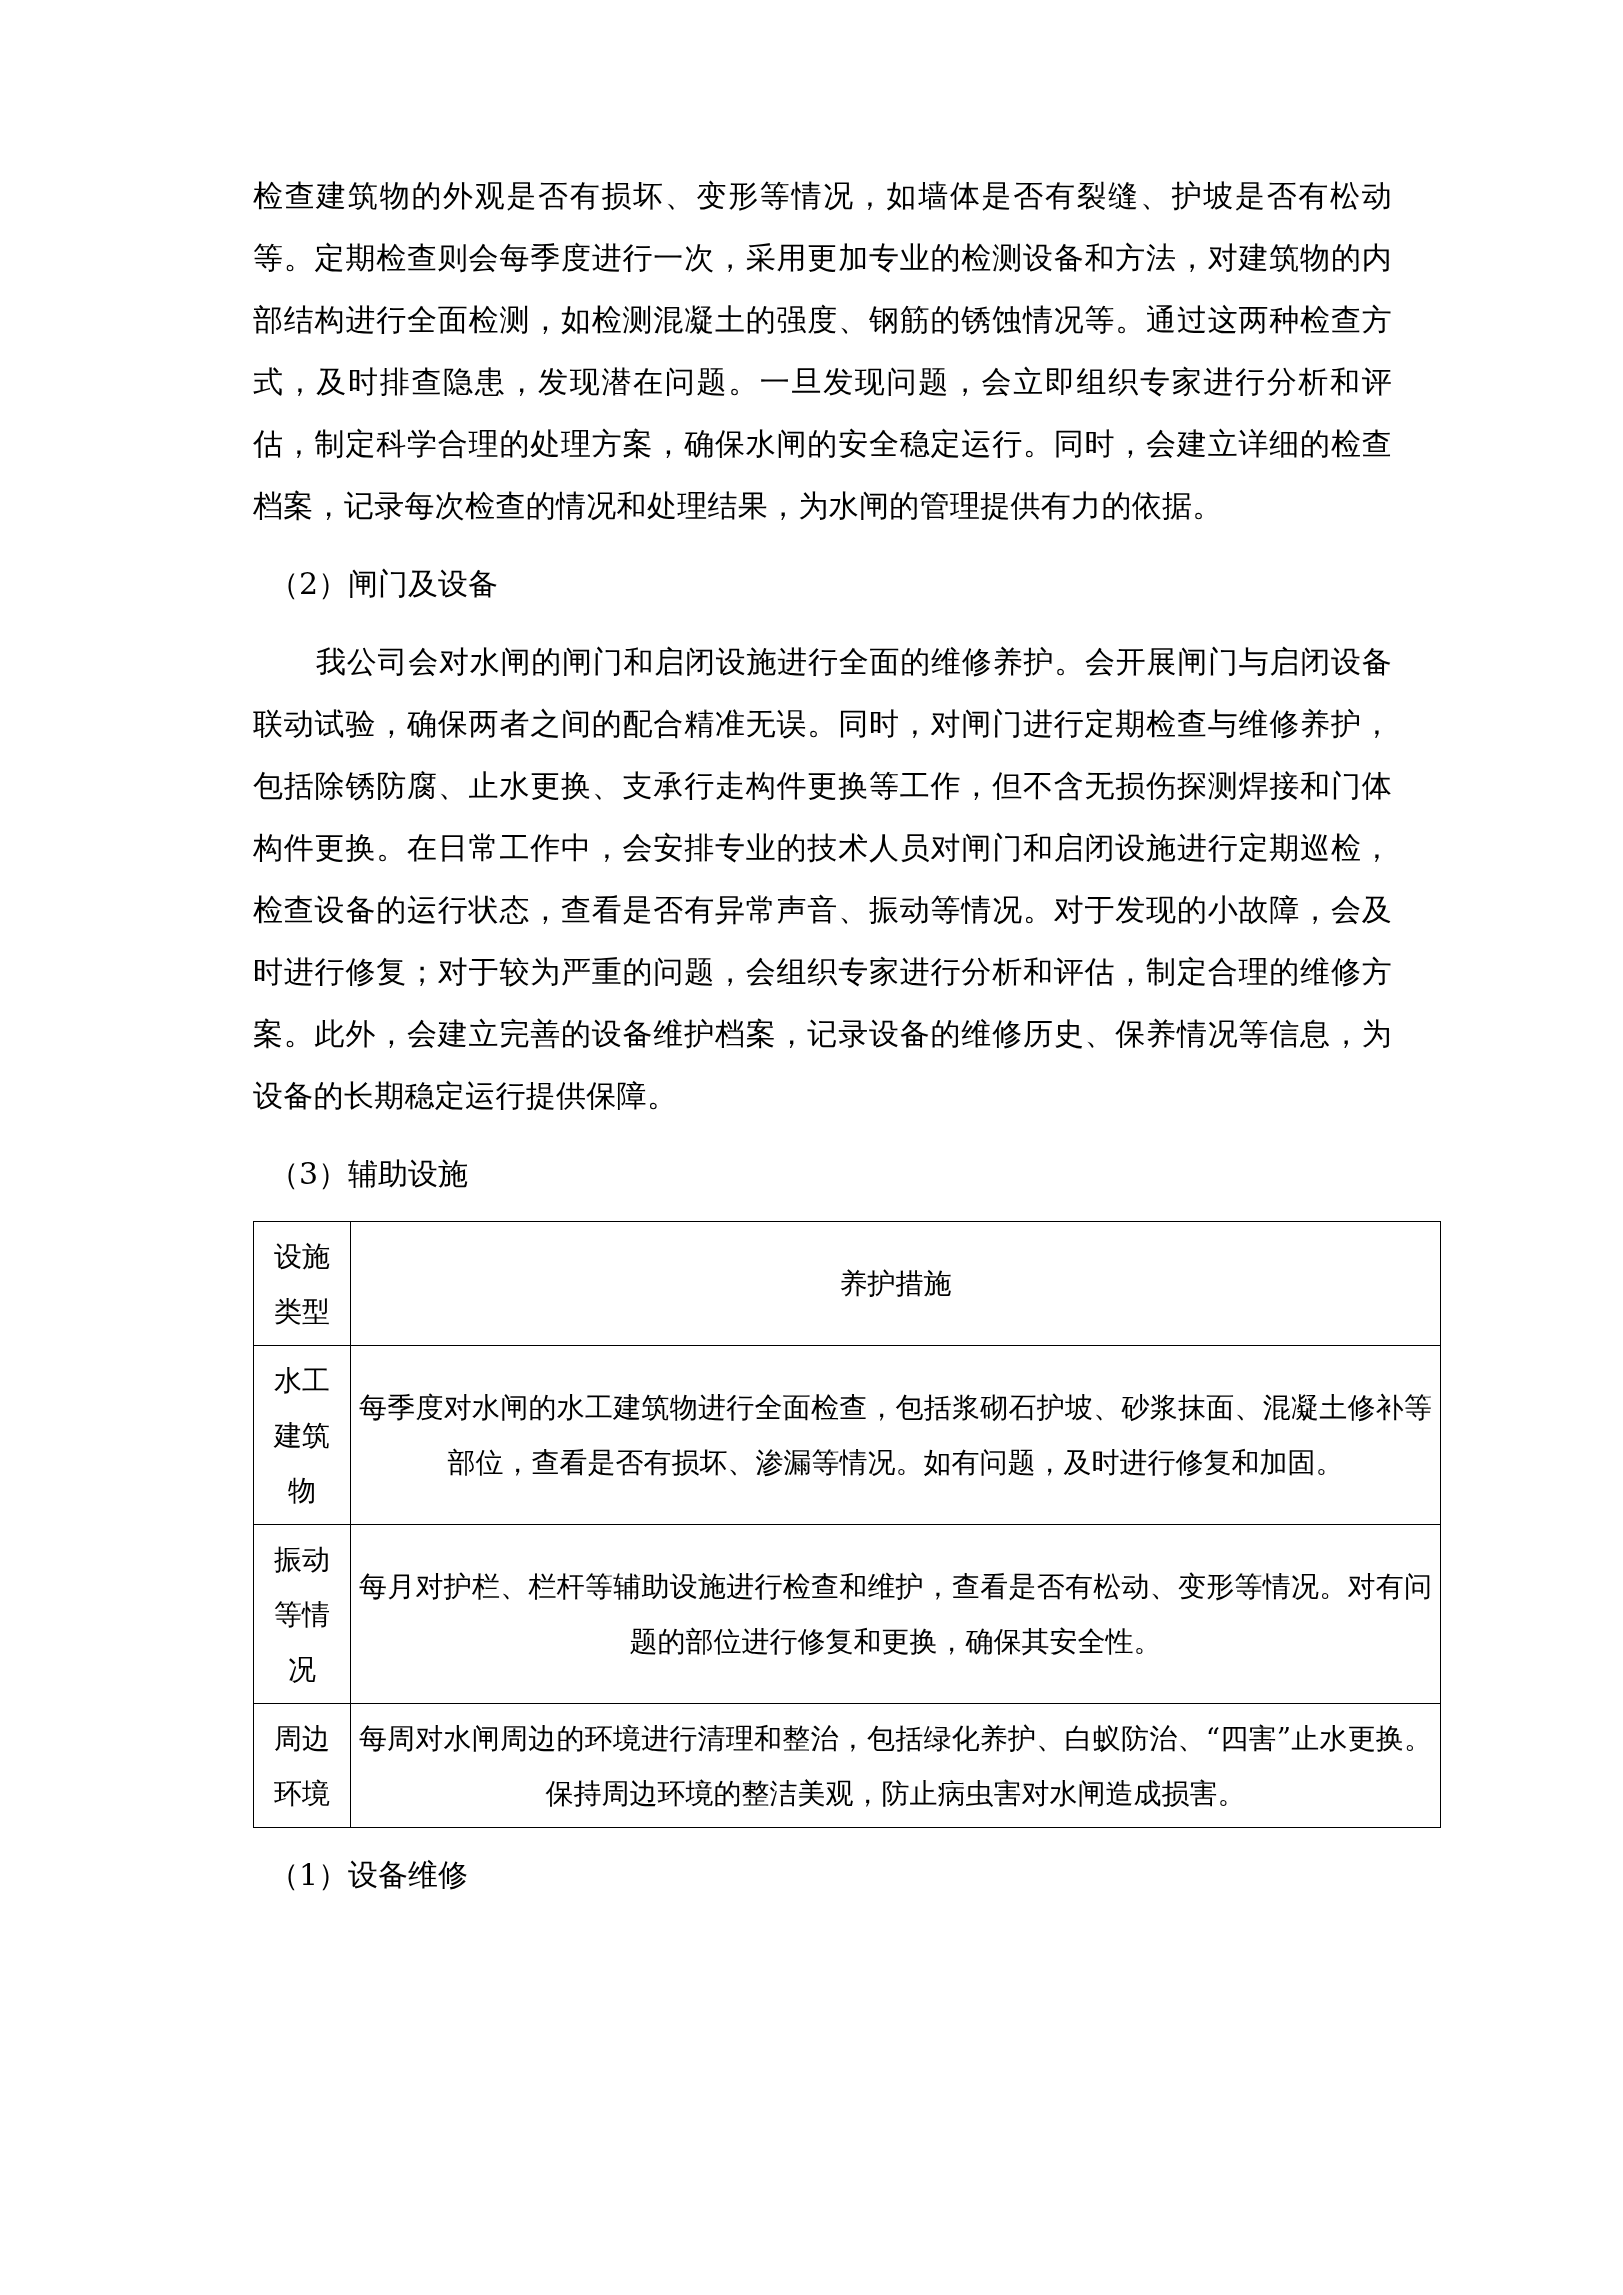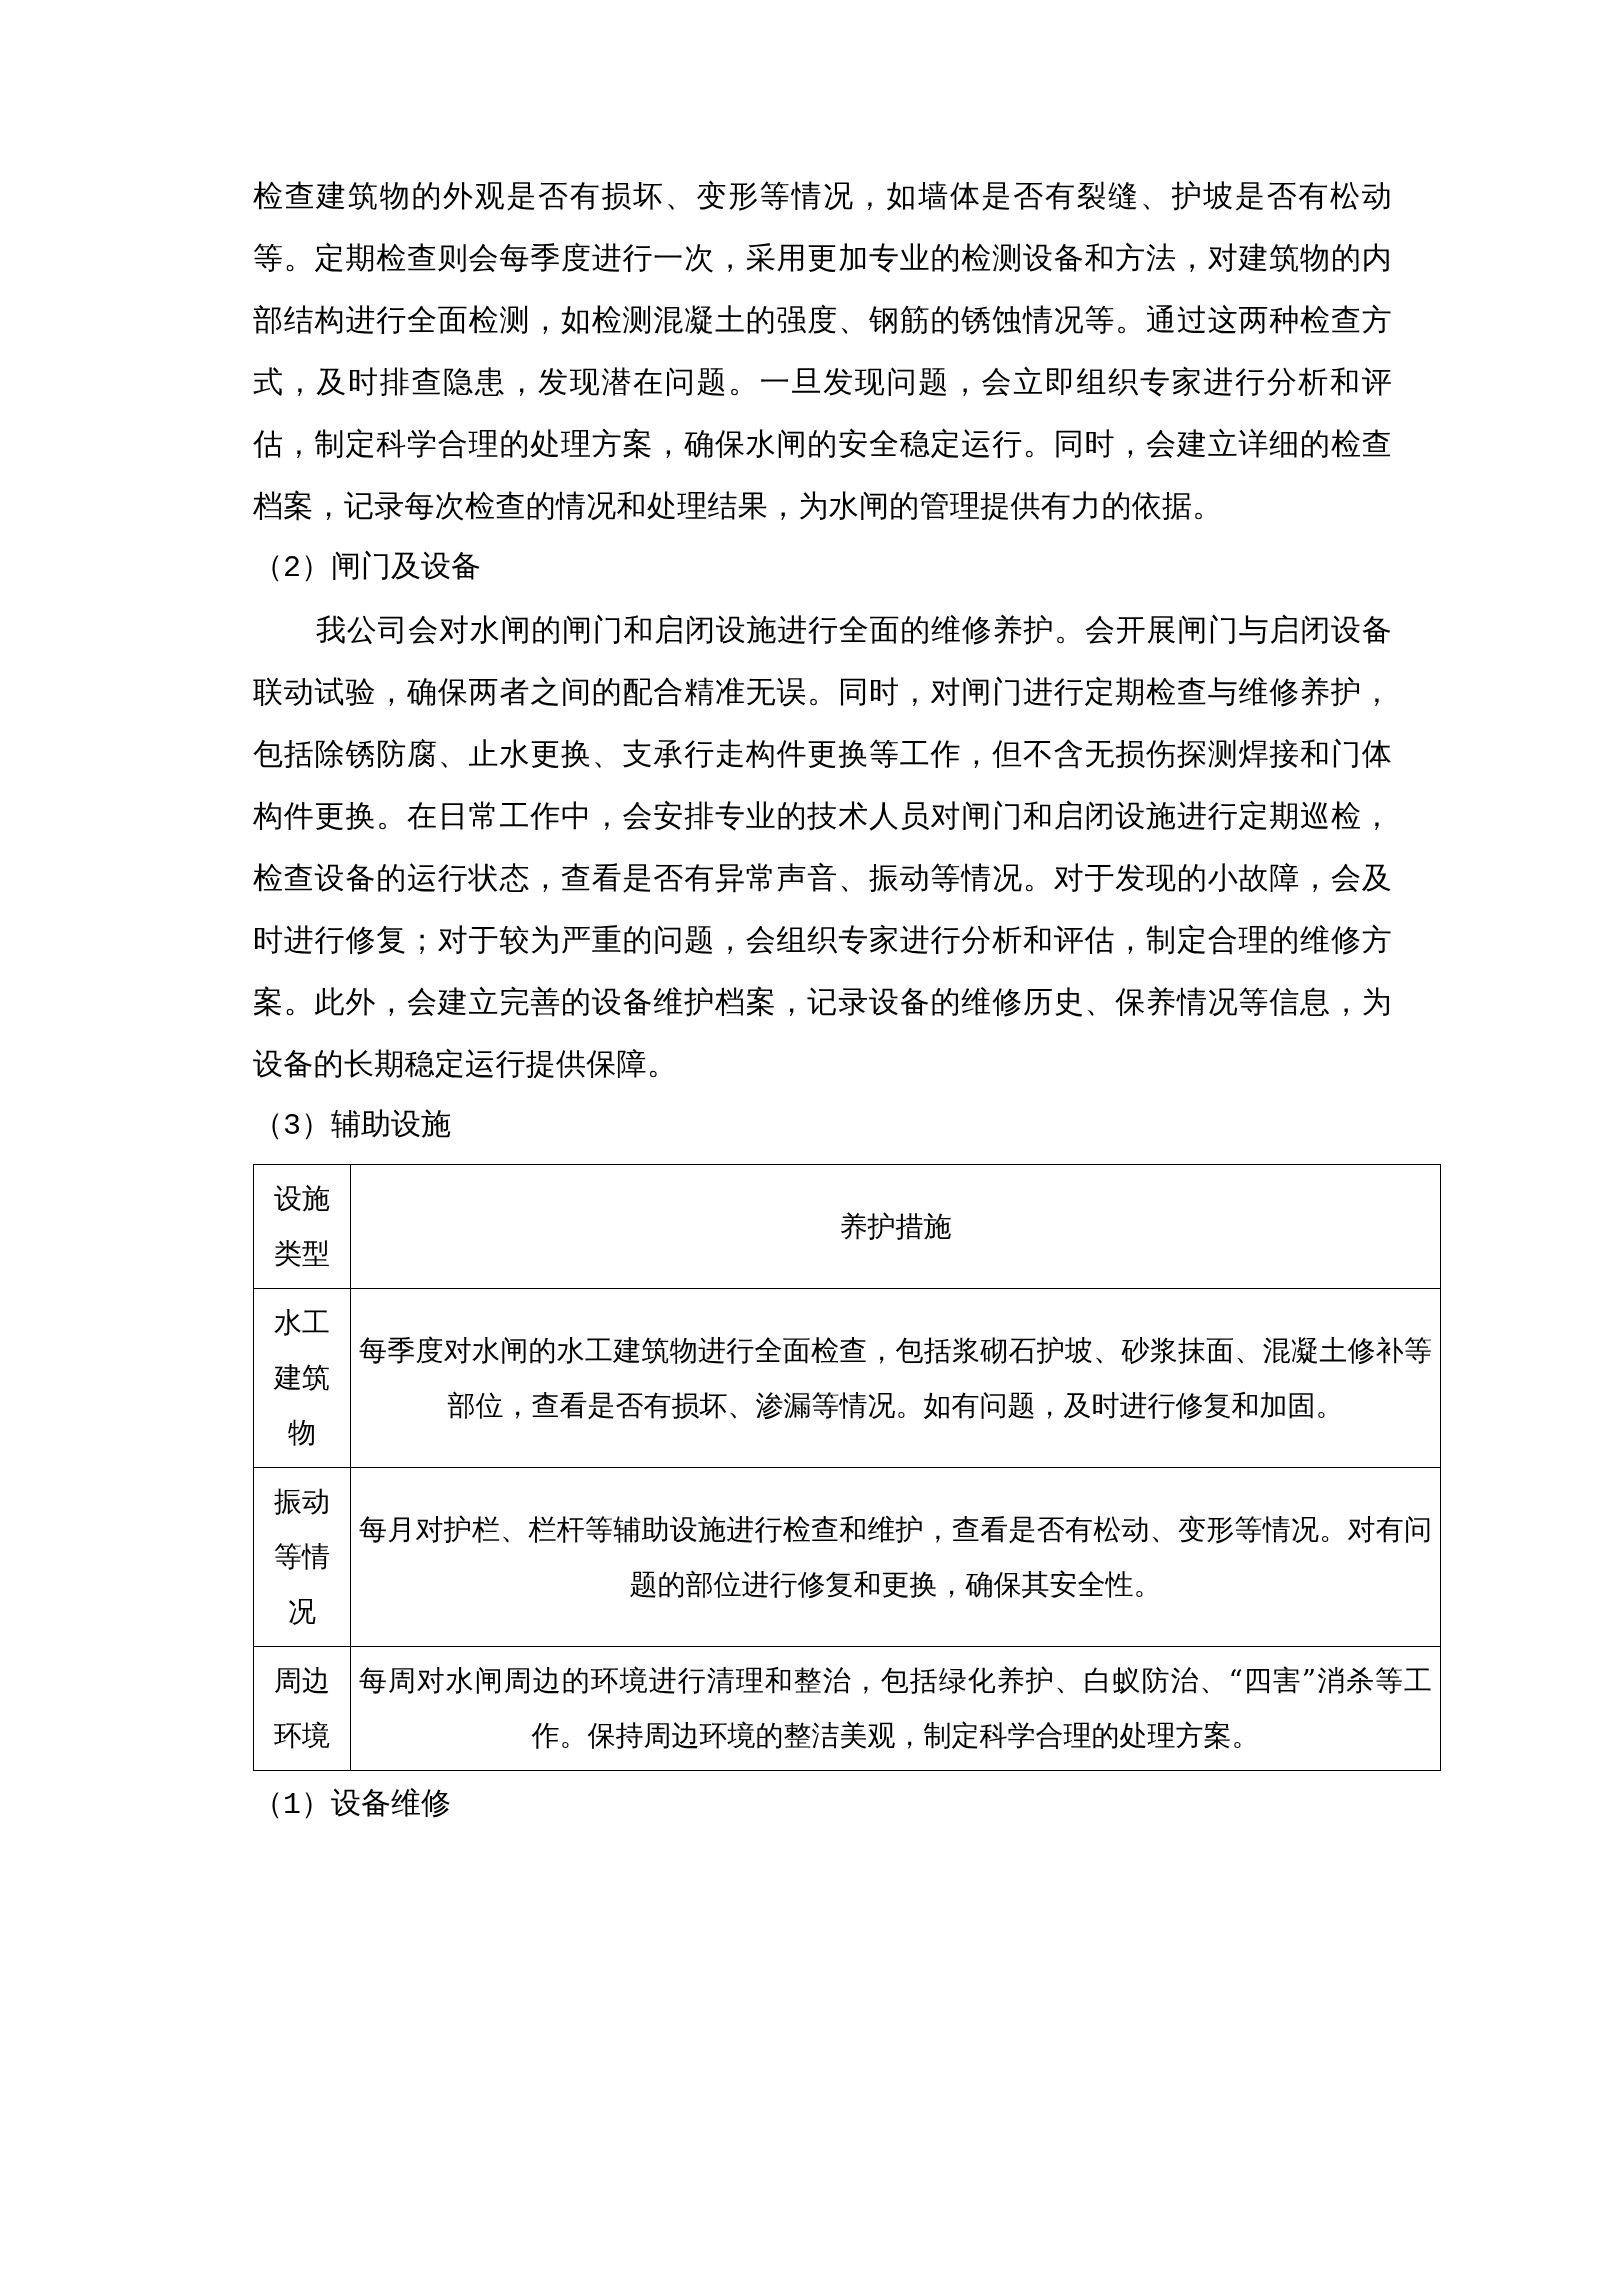--- a/index.html
+++ b/index.html
@@ -34,24 +34,23 @@
     text-justify: inter-character;
     margin: 0;
     letter-spacing: 0.3px;
   }
   .para.indent {
     text-indent: 63px;
   }
   .heading {
     font-size: 30px;
     line-height: 62px;
-    margin: 0;
+    margin: 16px;
     text-align: left;
     white-space: nowrap;
-    font-family: Liberation Mono, monospace;
   }
   .heading.sub {
     text-indent: 0;
   }
 
   
   .measure-table {
     border-collapse: collapse;
     width: 1188px;
     margin: 6.5px 0 3.9px 0;
@@ -106,21 +105,21 @@
         <tr>
           <td class="col-type">水工建筑物</td>
           <td class="col-measure cell-justify">每季度对水闸的水工建筑物进行全面检查，包括浆砌石护坡、砂浆抹面、混凝土修补等部位，查看是否有损坏、渗漏等情况。如有问题，及时进行修复和加固。</td>
         </tr>
         <tr>
           <td class="col-type">振动等情况</td>
           <td class="col-measure cell-justify">每月对护栏、栏杆等辅助设施进行检查和维护，查看是否有松动、变形等情况。对有问题的部位进行修复和更换，确保其安全性。</td>
         </tr>
         <tr>
           <td class="col-type">周边环境</td>
-          <td class="col-measure cell-justify">每周对水闸周边的环境进行清理和整治，包括绿化养护、白蚁防治、“四害”消杀等工作。保持周边环境的整洁美观，制定科学合理的处理方案。</td>
+          <td class="col-measure cell-justify">每周对水闸周边的环境进行清理和整治，包括绿化养护、白蚁防治、“四害”止水更换。保持周边环境的整洁美观，防止病虫害对水闸造成损害。</td>
         </tr>
       </tbody>
     </table>
 
 
     <p class="heading sub">（1）设备维修</p>
 
   </div>
 </div>
 

